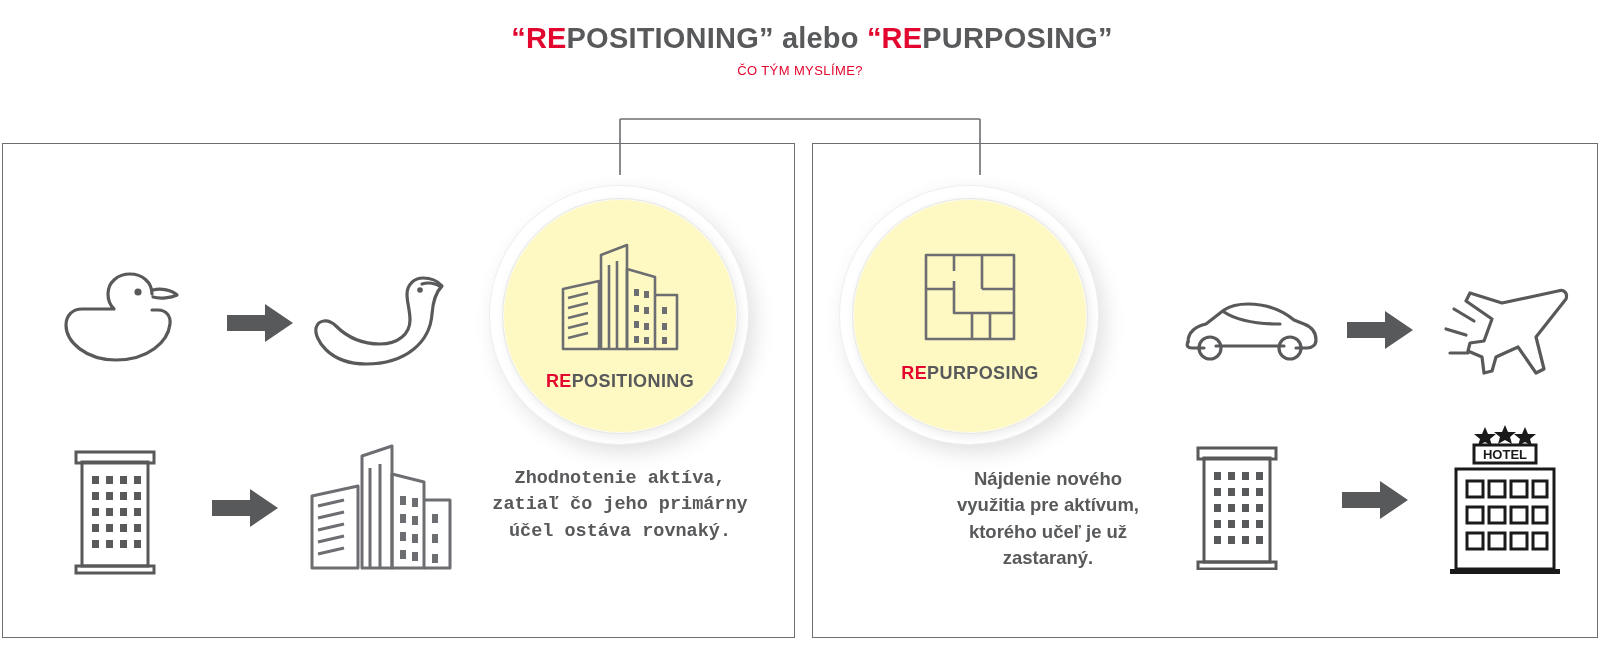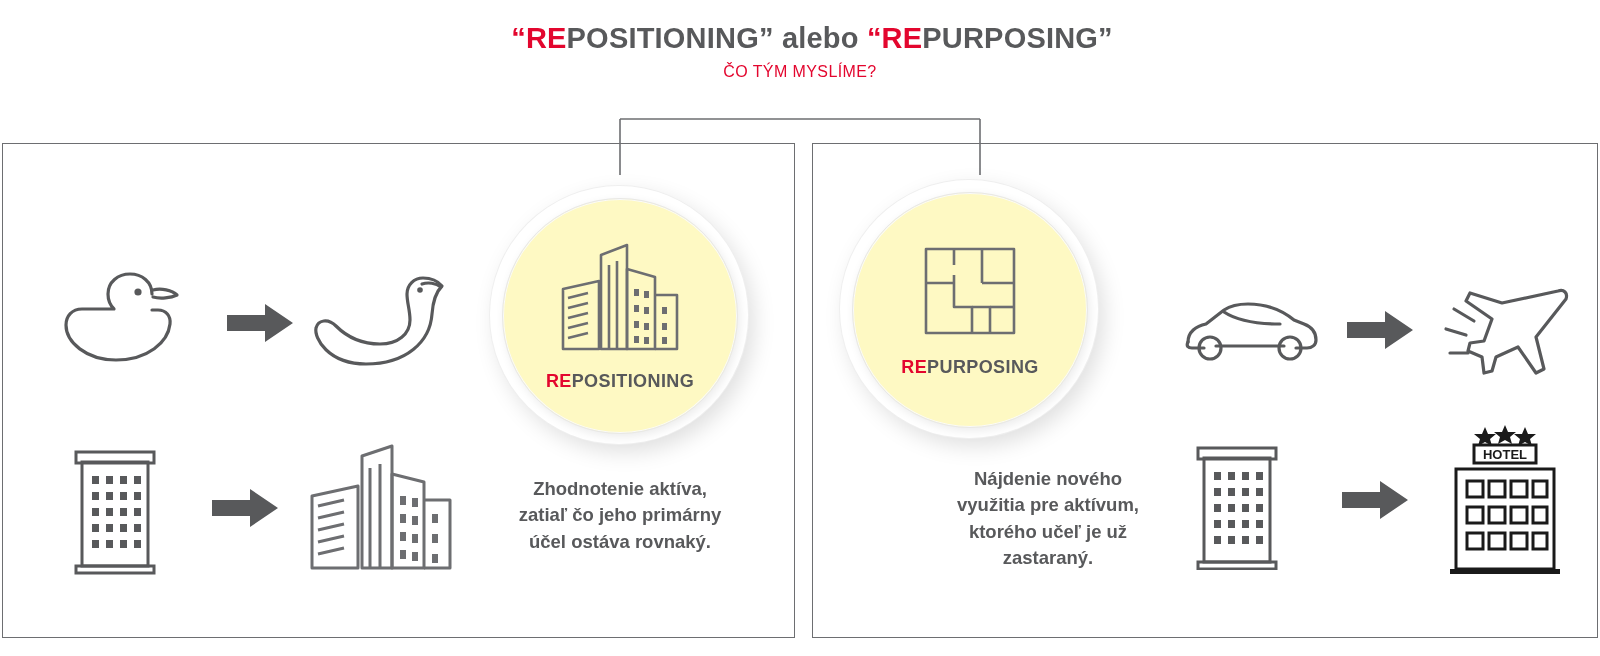--- a/index.html
+++ b/index.html
@@ -29,21 +29,21 @@
     font-weight: bold;
     letter-spacing: 0.2px;
     color: #58595b;
     white-space: nowrap;
     padding-left: 24px;
   }
   .title-main .accent { color: #e3062e; }
   .title-main .q { color: #e3062e; }
   .title-sub {
     margin-top: 8px;
-    font-size: 16px;
+    font-size: 13px;
     color: #e3062e;
     letter-spacing: 0.4px;
   }
 
   
   .connector {
     position: absolute;
     left: 0; top: 0;
     width: 1600px; height: 656px;
     pointer-events: none;
@@ -77,21 +77,21 @@
     border-radius: 50%;
     background: #fef9c3;
     border: 1px solid #e8e8e8;
     box-shadow: inset 0 0 0 1px #fafafa, 2px 3px 10px rgba(0,0,0,0.08);
     display: flex;
     flex-direction: column;
     align-items: center;
     justify-content: center;
   }
   .circle-left  { left: 490px; top: 186px; }
-  .circle-right { left: 840px; top: 180px; }
+  .circle-right { left: 840px; top: 186px; }
 
   .circle-label {
     margin-top: 14px;
     font-size: 18px;
     font-weight: bold;
     letter-spacing: 0.4px;
     color: #58595b;
     white-space: nowrap;
   }
   .circle-label .accent { color: #e3062e; }
@@ -99,21 +99,21 @@
   
   .caption {
     position: absolute;
     text-align: center;
     font-size: 18.5px;
     font-weight: bold;
     line-height: 1.42;
     color: #58595b;
     white-space: pre-line;
   }
-  .caption-left  { left: 470px; top: 476px; width: 300px; }
+  .caption-left  { left: 470px; top: 466px; width: 300px; font-family: Liberation Mono, monospace; }
   .caption-right { left: 898px; top: 466px; width: 300px; }
 
   
   .icon-row {
     position: absolute;
     display: flex;
     align-items: center;
   }
   .row-l1 { left: 60px;  top: 268px; width: 400px; height: 110px; }
   .row-l2 { left: 60px;  top: 440px; width: 400px; height: 135px; }

